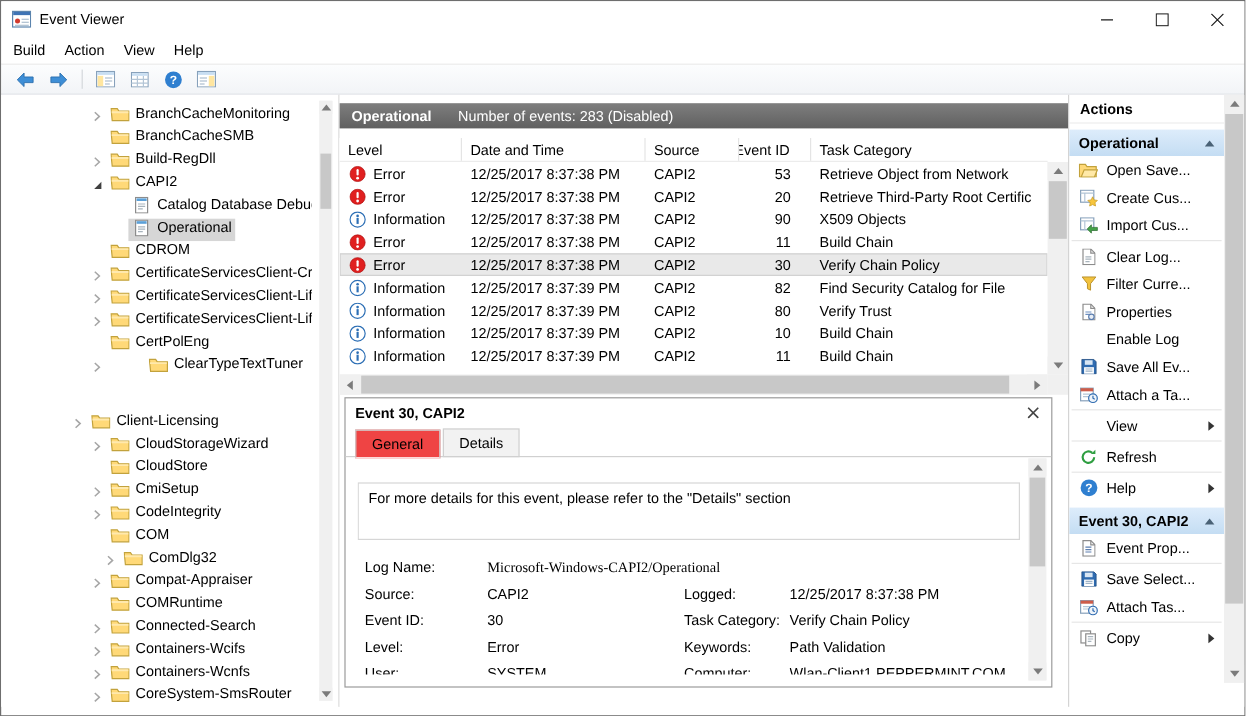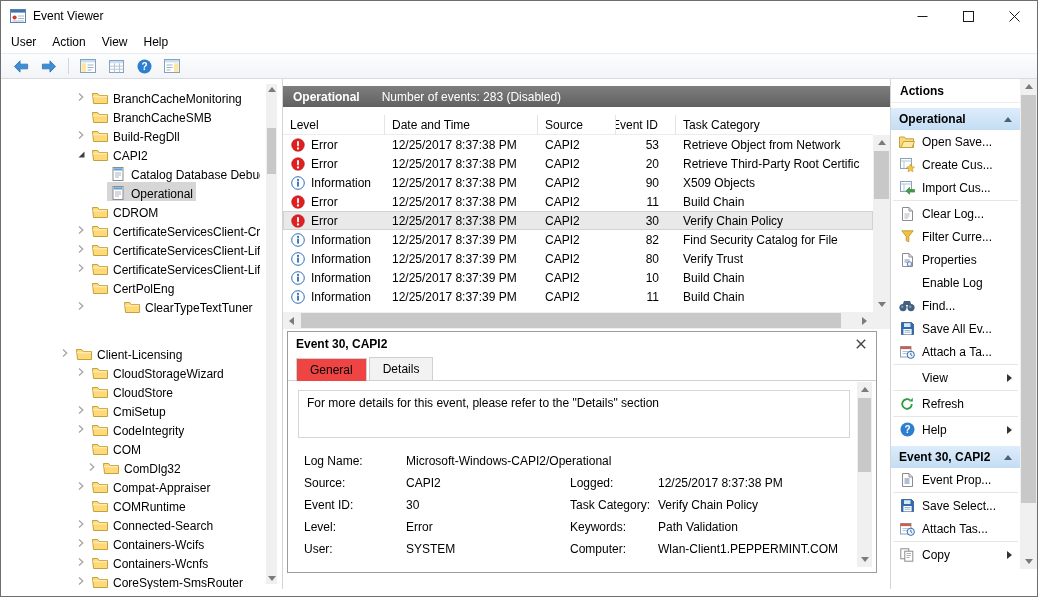--- a/index.html
+++ b/index.html
@@ -17,21 +17,21 @@
   .toolbar{height:26px;display:flex;align-items:center;gap:4px;padding-left:8px;
     background:linear-gradient(#fcfdfe,#f2f4f7);border-top:1px solid #ececec;border-bottom:1px solid #d8dbe0;box-sizing:border-box;}
   .tb-btn{width:24px;height:22px;display:flex;align-items:center;justify-content:center;}
   .tb-sep{width:1px;height:16px;background:#d4d7db;margin:0 3px;}
   
   .content{display:flex;height:510px;position:relative;background:#fff;}
   .tree-panel{width:282px;border-right:1px solid #d4d4d4;position:relative;overflow:hidden;background:#fff;box-sizing:border-box;}
   .tree-list{position:absolute;top:8px;left:0;right:22px;}
   .tree-item{height:19px;display:flex;align-items:center;white-space:nowrap;overflow:hidden;}
   .chev{width:16px;display:inline-flex;justify-content:center;flex-shrink:0;}
-  .tree-inner{display:inline-flex;align-items:flex-end;height:19px;padding:0 3px;gap:5px;}
+  .tree-inner{display:inline-flex;align-items:flex-start;height:19px;padding:0 3px;gap:5px;}
   .tree-inner.selected{background:#d6d6d6;}
   .ic{display:inline-flex;align-items:center;justify-content:center;width:16px;height:16px;flex-shrink:0;}
   
   .center-panel{flex:1;position:relative;background:#fff;min-width:0;}
   .gray-bar{position:absolute;top:7px;left:0;right:0;height:21px;background:linear-gradient(#7e7e7e,#606060);
     color:#fff;display:flex;align-items:center;padding:0 10px;box-sizing:border-box;}
   .gb-title{font-weight:bold;margin-right:22px;}
   .list-view{position:absolute;top:36px;left:0;right:0;height:214px;background:#fff;}
   .lv-header{position:absolute;top:0;left:0;right:17px;height:20px;display:flex;border-bottom:1px solid #ececec;box-sizing:border-box;background:#fff;}
   .lv-col{display:flex;align-items:center;padding:0 7px;border-right:1px solid #e4e4e4;box-sizing:border-box;white-space:nowrap;overflow:hidden;}
@@ -47,28 +47,28 @@
   
   .detail-panel{position:absolute;left:4px;right:13px;top:252px;height:242px;border:1px solid #9b9b9b;background:#fff;box-sizing:border-box;}
   .dp-header{height:24px;display:flex;align-items:center;padding:0 8px;}
   .dp-title{font-weight:bold;}
   .dp-close{margin-left:auto;display:flex;padding:2px;}
   .dp-tabs{height:25px;display:flex;align-items:flex-end;padding-left:8px;position:relative;}
   .dp-tabs::after{content:"";position:absolute;left:0;right:0;bottom:0;border-bottom:1px solid #d0d0d0;z-index:2;}
   .tab{padding:4px 13px;border:1px solid #d0d0d0;background:#f2f2f2;margin-right:2px;position:relative;z-index:1;}
   .tab.active{background:#ef4444;z-index:3;border-bottom:1px solid #fff;margin-bottom:-1px;}
   .dp-body{position:absolute;top:50px;left:10px;right:26px;bottom:10px;overflow:hidden;}
-  .dp-message{margin-top:8px;height:48px;border:1px solid #d6d6d6;padding:5px 8px;box-sizing:border-box;margin-bottom:12px;}
+  .dp-message{margin-top:20px;height:48px;border:1px solid #d6d6d6;padding:5px 8px;box-sizing:border-box;margin-bottom:12px;}
   .dp-row{display:flex;height:22px;align-items:center;}
   .dp-label{flex-shrink:0;}
   .l1{width:108px;padding-left:6px;box-sizing:border-box;}
   .v1{width:164px;flex-shrink:0;white-space:nowrap;overflow:hidden;}
   .l2{width:88px;flex-shrink:0;white-space:nowrap;overflow:hidden;}
   .v2{flex:1;white-space:nowrap;overflow:hidden;}
-  .vwide{flex:1;white-space:nowrap;overflow:hidden;}
+  .vwide{flex:1;white-space:nowrap;overflow:hidden;font-family:Liberation Serif, serif;}
   
   .actions-panel{width:147px;position:relative;background:#fff;border-left:1px solid #d4d4d4;box-sizing:border-box;overflow:hidden;}
   .actions-content{position:absolute;top:0;left:0;width:129px;bottom:0;}
   .actions-title{height:24px;line-height:24px;padding-left:9px;font-weight:bold;border-bottom:1px solid #ededed;box-sizing:border-box;}
   .act-header{height:22px;margin-top:5px;background:linear-gradient(#ddecfb,#c4ddf3);display:flex;align-items:center;padding:0 8px;font-weight:bold;}
   .act-collapse{margin-left:auto;width:0;height:0;border-left:4px solid transparent;border-right:4px solid transparent;border-bottom:5px solid #4a6276;}
   .act-item{height:23px;display:flex;align-items:center;padding:0 6px 0 8px;gap:7px;}
   .act-label{white-space:nowrap;overflow:hidden;flex:1;}
   .act-spacer{width:16px;flex-shrink:0;}
   .act-sub-arrow{width:0;height:0;border-top:4px solid transparent;border-bottom:4px solid transparent;border-left:5px solid #333;flex-shrink:0;margin-right:2px;}
@@ -119,21 +119,21 @@
         </div>
       <div class="win-btn">
           <svg width="11" height="11" viewBox="0 0 11 11">
             <path d="M0.5 0.5 L10.5 10.5 M10.5 0.5 L0.5 10.5" stroke="#1a1a1a"></path>
           </svg>
         </div>
     </div>
   </div>
 
   <div class="menubar" id="menubar">
-      <span class="menu-item">User</span>
+      <span class="menu-item">Build</span>
       <span class="menu-item">Action</span>
       <span class="menu-item">View</span>
       <span class="menu-item">Help</span>
     </div>
 
   <div class="toolbar" id="toolbar">
       <span class="tb-btn">
         <span class="ic">
           <svg width="17" height="15" viewBox="0 0 17 15">
             <path d="M7.5 1.5 L1.5 7.5 L7.5 13.5 V10 H15.5 V5 H7.5 Z" fill="#3e8ed6" stroke="#2a6eae" stroke-width="0.8"></path>
@@ -894,32 +894,20 @@
                 </svg>
               </span>
               <span class="act-label">Properties</span>
             </div>
             <div class="act-item">
               <span class="act-spacer"></span>
               <span class="act-label">Enable Log</span>
             </div>
             <div class="act-item">
               <span class="ic">
-                <svg width="16" height="13" viewBox="0 0 16 13">
-                  <path d="M5 2 h6 l1.5 4 h-9z" fill="#44617e"></path>
-                  <circle cx="4" cy="8.6" r="3.6" fill="#44617e"></circle>
-                  <circle cx="12" cy="8.6" r="3.6" fill="#44617e"></circle>
-                  <circle cx="3.2" cy="7.8" r="1.2" fill="#7e9ab5"></circle>
-                  <circle cx="11.2" cy="7.8" r="1.2" fill="#7e9ab5"></circle>
-                </svg>
-              </span>
-              <span class="act-label">Find...</span>
-            </div>
-            <div class="act-item">
-              <span class="ic">
                 <svg width="13" height="13" viewBox="0 0 13 13">
                   <path d="M0.5 0.5 h10 l2 2 v10 h-12z" fill="#2f6bb0" stroke="#1d4a80" stroke-width="0.7"></path>
                   <rect x="3" y="1.2" width="6.5" height="3.8" fill="#d8e6f4"></rect>
                   <rect x="2.4" y="7" width="8.2" height="5.4" fill="#fff"></rect>
                   <path d="M3.6 8.5 h5.8 M3.6 10.2 h5.8" stroke="#9fb4c8"></path>
                 </svg>
               </span>
               <span class="act-label">Save All Ev...</span>
             </div>
             <div class="act-item">

